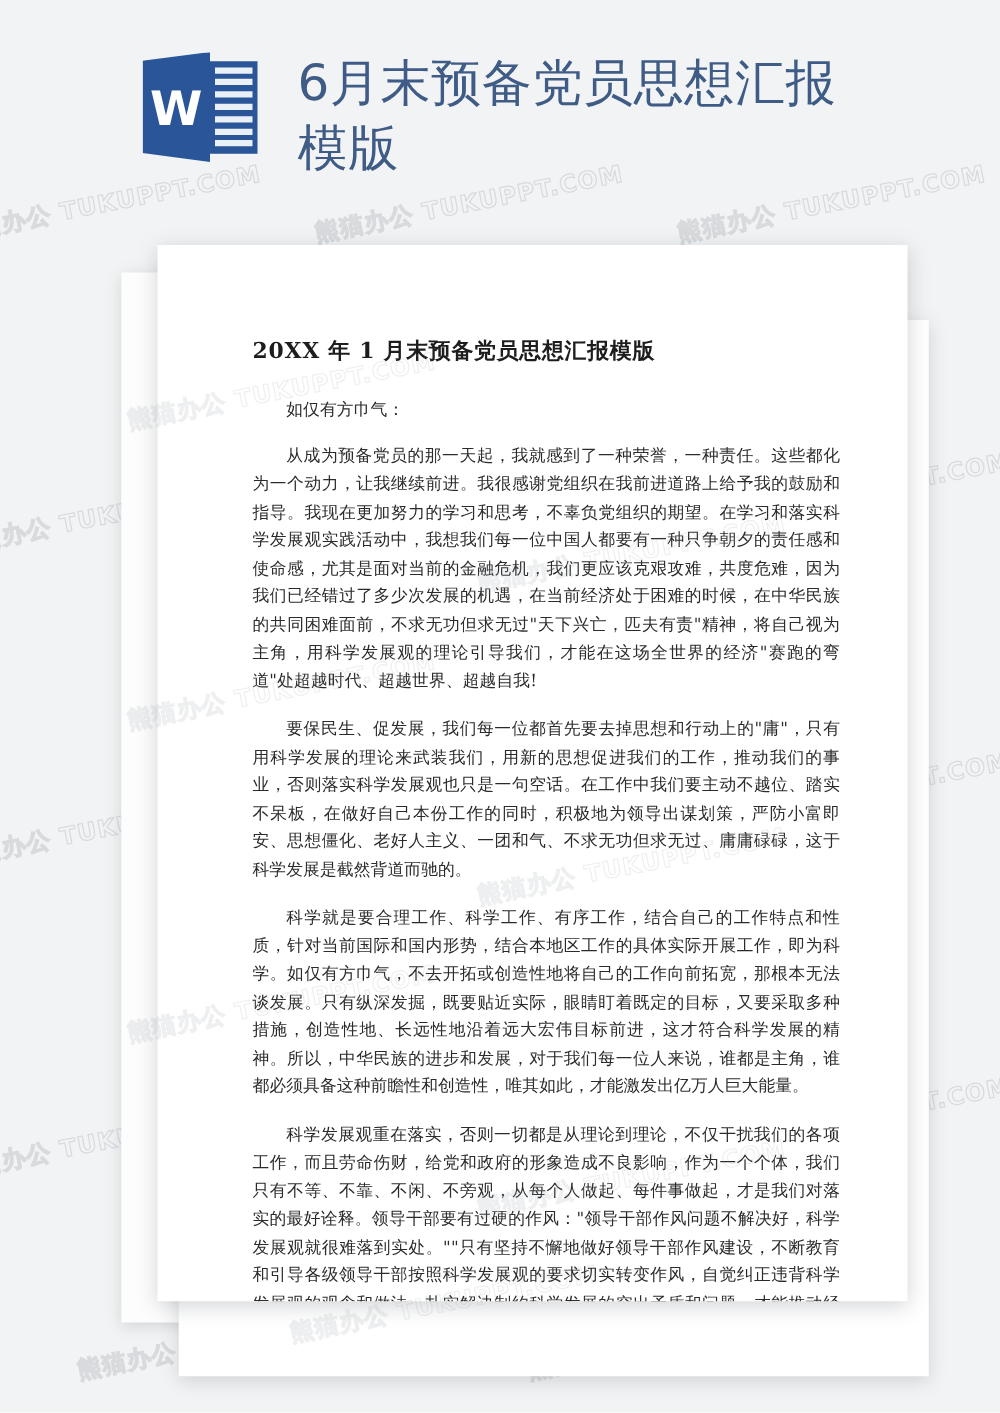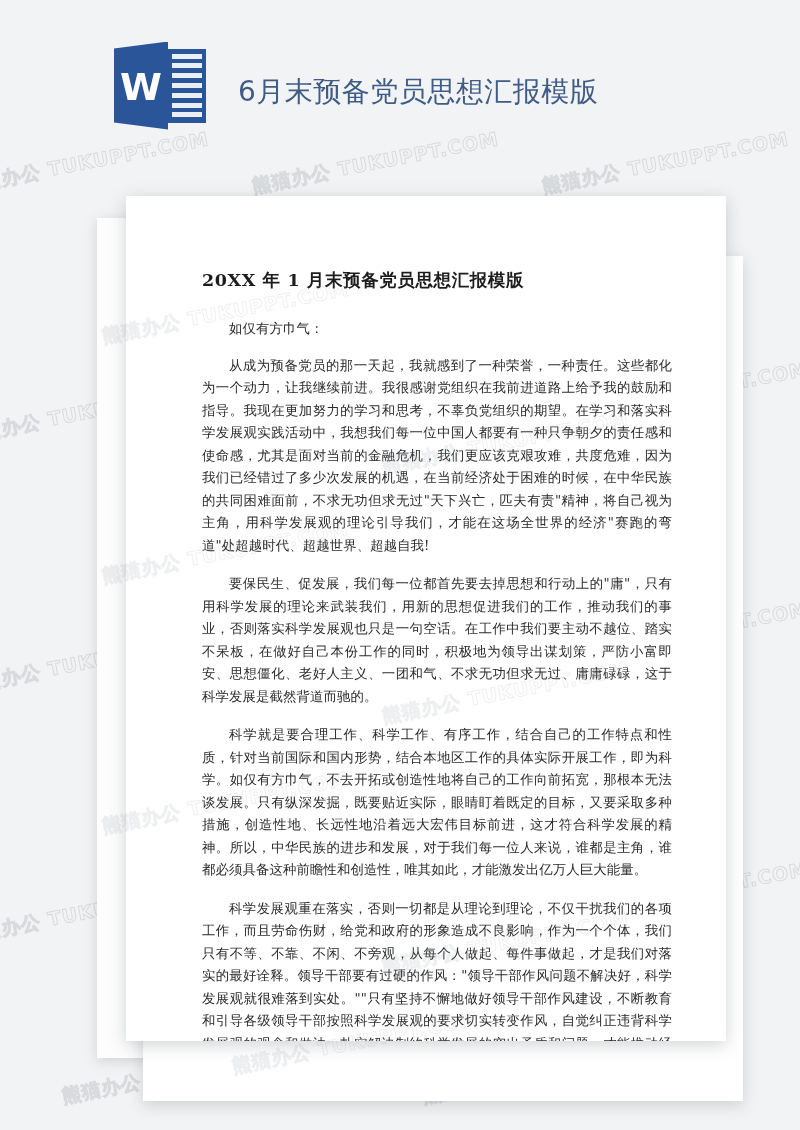--- a/index.html
+++ b/index.html
@@ -88,21 +88,21 @@
     flex-direction: column;
     justify-content: space-between;
   }
   .wi-doc i {
     display: block;
     height: 5px;
     background: #eaf0f8;
   }
   #header-title {
     font-family: "DejaVu Sans", "Liberation Sans", sans-serif;
-    font-size: 28px;
+    font-size: 40px;
     line-height: 1.30;
     color: #3f5c86;
     margin-left: 30px;
     max-width: 440px;
     font-weight: 400;
     letter-spacing: .5px;
   }
 
   
   #page-stack {

